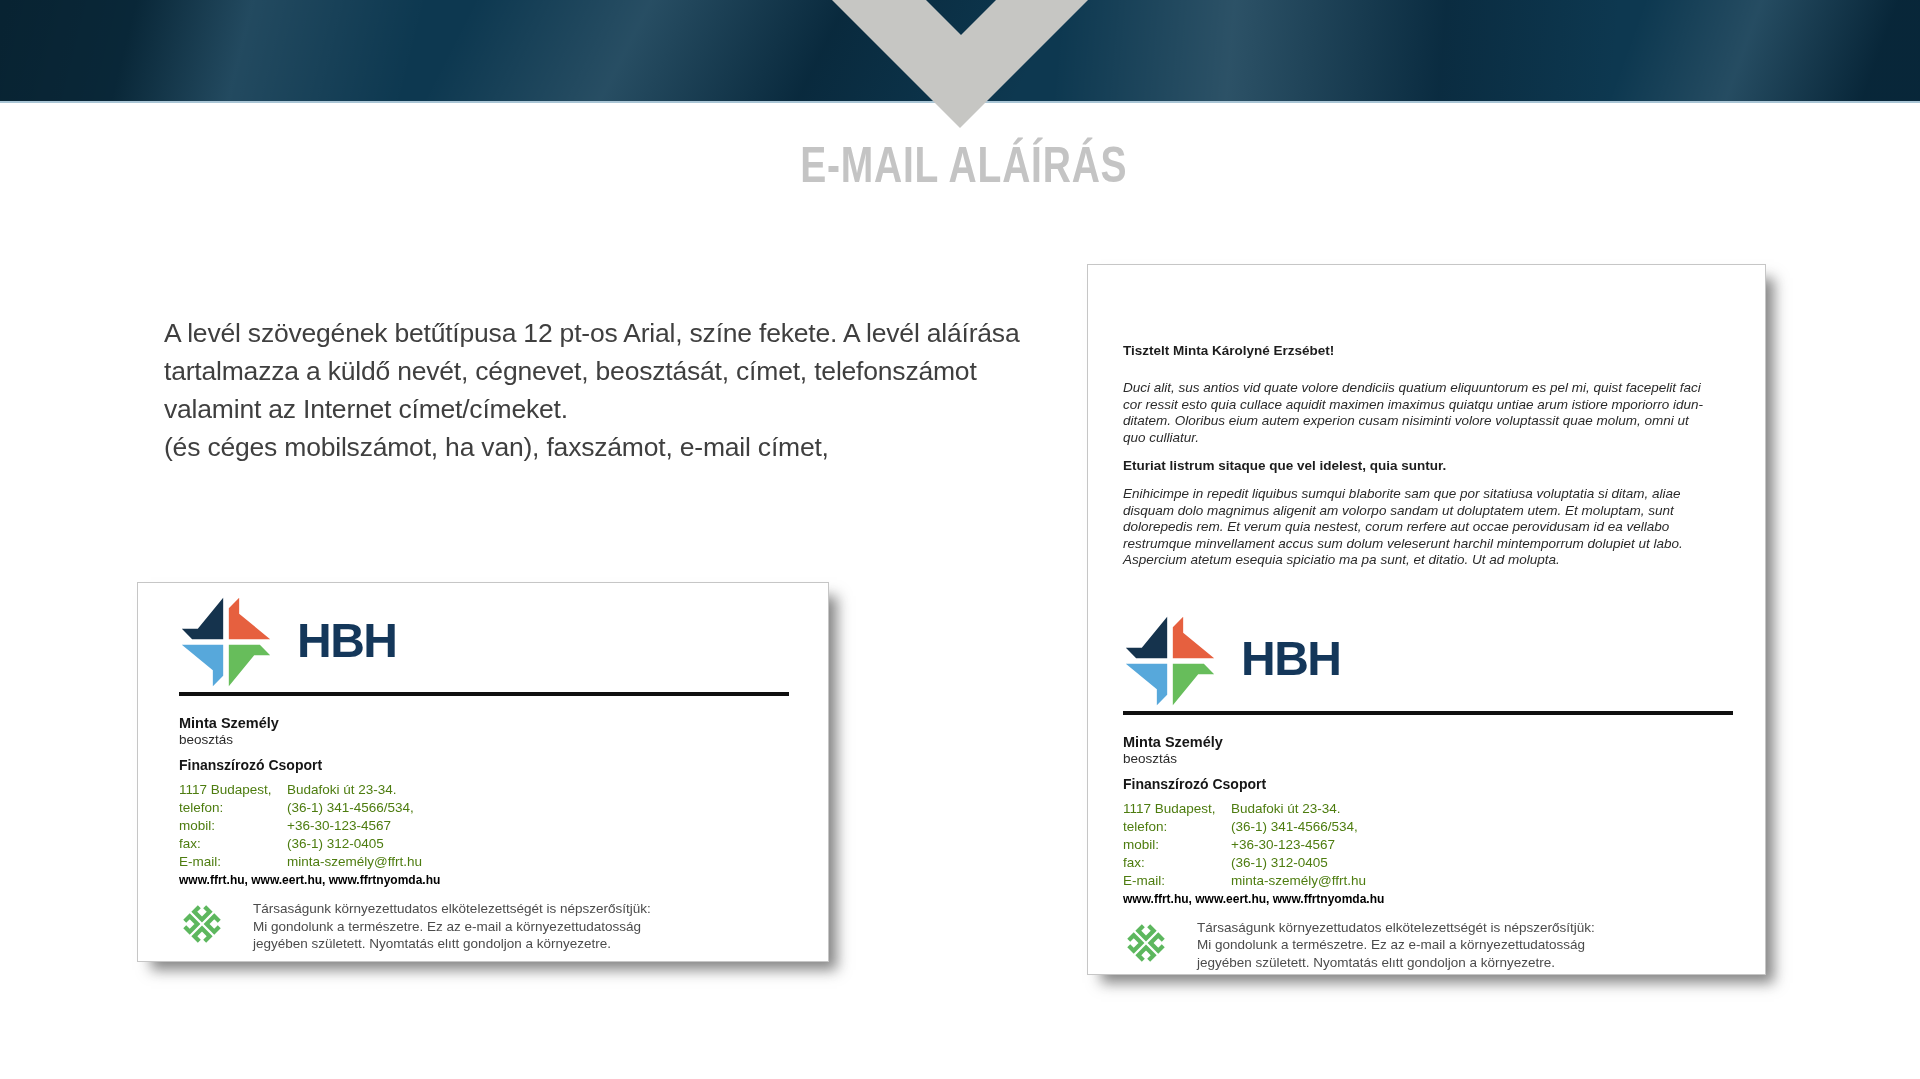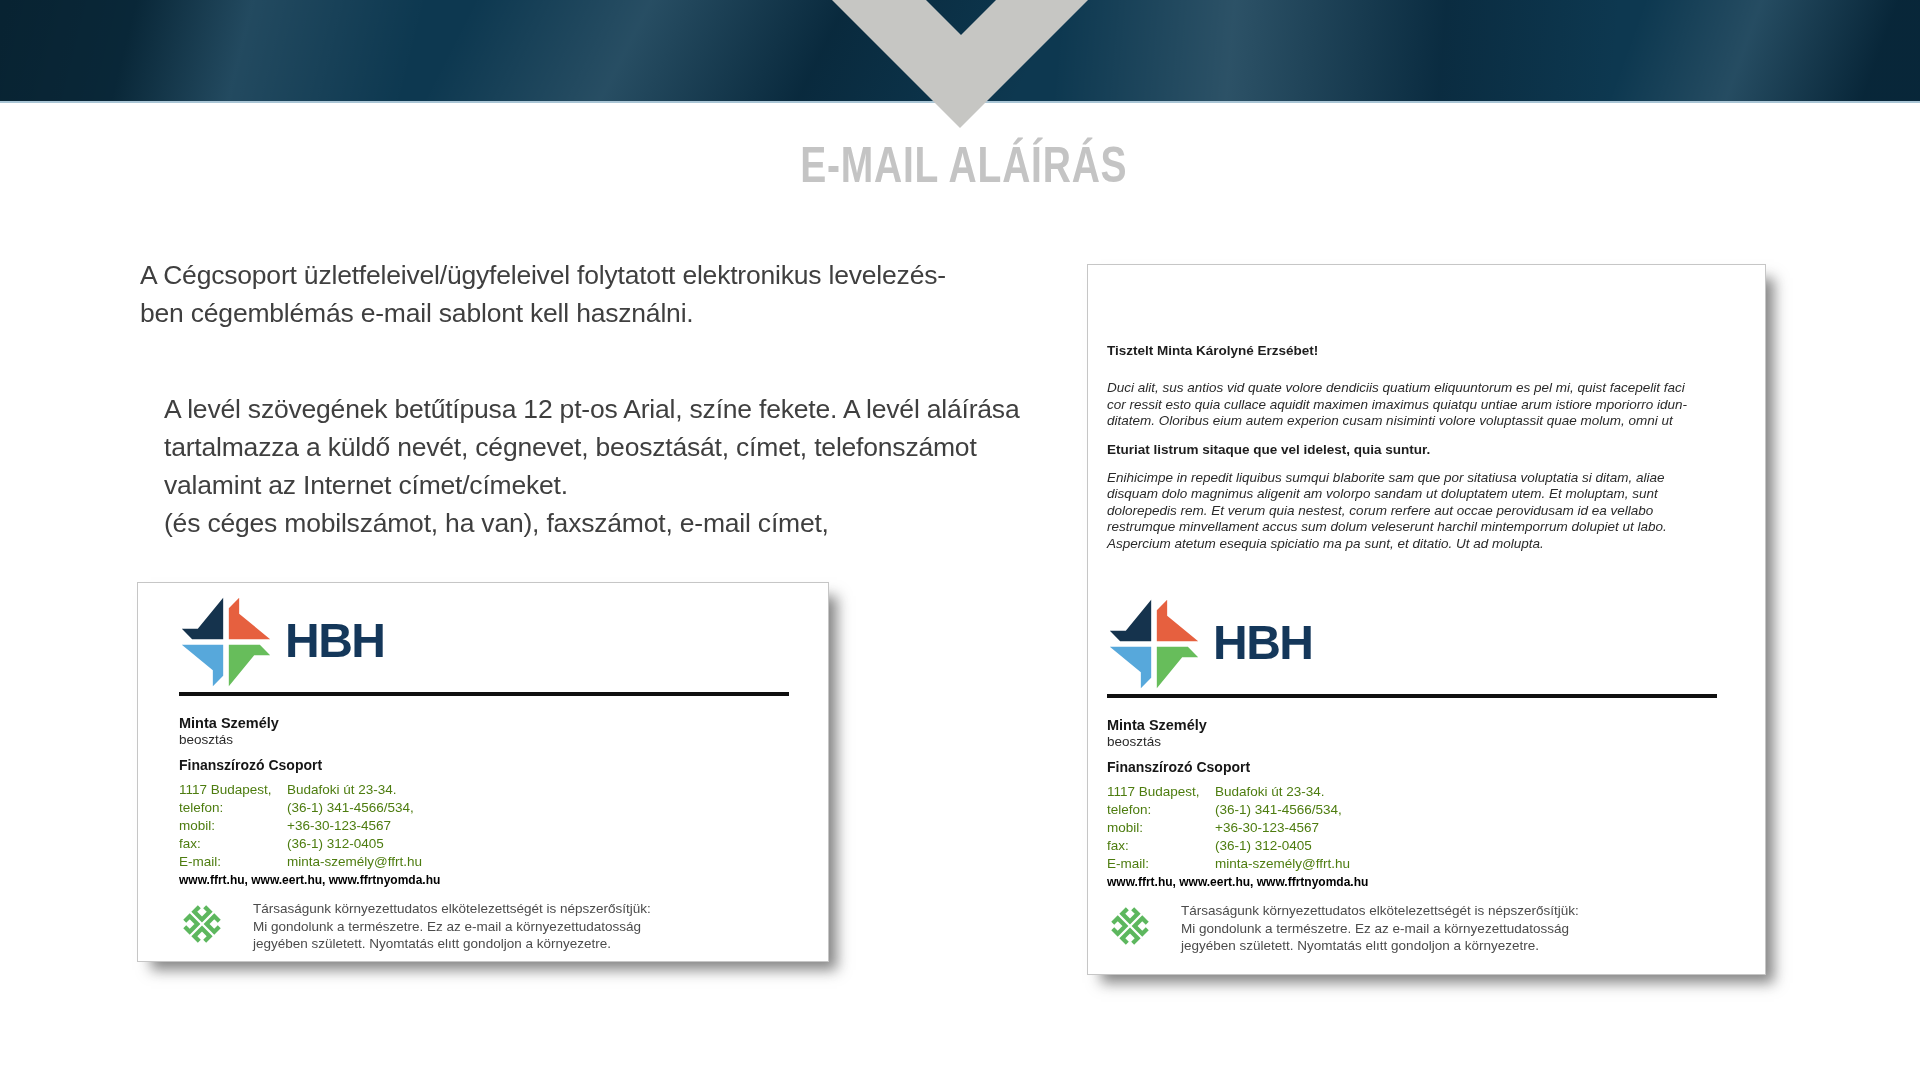--- a/index.html
+++ b/index.html
@@ -25,32 +25,32 @@
 
   
   .intro{position:absolute;left:140px;top:256px;width:900px;color:#3f3f3f;
          font-size:26.5px;line-height:38px;letter-spacing:-0.2px;}
   .intro .p2{margin-top:58px;margin-left:24px;}
 
   
   .card{position:absolute;background:#ffffff;border:1px solid #c6c6c6;
         box-shadow:11px 11px 13px -3px rgba(35,35,35,.55);}
   .card-left{left:137px;top:582px;width:692px;height:380px;padding:0 41px;box-sizing:border-box;}
-  .card-right{left:1087px;top:264px;width:679px;height:711px;padding:0 19px;box-sizing:border-box;}
+  .card-right{left:1087px;top:264px;width:679px;height:711px;padding:0 35px;box-sizing:border-box;}
 
   
   .email-greeting{margin-top:78px;font-size:13.5px;font-weight:bold;color:#1d1d1d;}
   .email-p{margin-top:22px;font-size:13.5px;line-height:16.5px;color:#2a2a2a;font-style:italic;}
   .email-subject{margin-top:12px;font-size:13.5px;font-weight:bold;color:#1d1d1d;}
   .email-p.second{margin-top:13px;}
 
   
   .sig-logo{display:flex;align-items:center;margin-top:12px;}
   .card-right .sig-logo{margin-top:45px;}
-  .sig-logo-text{font-size:48px;font-weight:bold;color:#14375a;letter-spacing:-1.5px;margin-left:12px;margin-top:-4px;}
+  .sig-logo-text{font-size:48px;font-weight:bold;color:#14375a;letter-spacing:-1.5px;margin-left:24px;margin-top:-4px;}
   .sig-rule{height:4px;background:#101010;margin-top:3px;width:610px;}
   .sig-name{margin-top:19px;font-size:14.5px;font-weight:bold;color:#161616;}
   .sig-pos{font-size:13.5px;color:#2a2a2a;margin-top:1px;}
   .sig-company{margin-top:10px;font-size:14px;font-weight:bold;color:#161616;}
   .sig-rows{margin-top:8px;font-size:13.5px;line-height:18px;color:#4d7c0f;}
   .sig-row{display:flex;}
   .sig-row .lbl{width:108px;flex:none;}
   .sig-web{margin-top:2px;font-size:12px;font-weight:bold;color:#000000;}
   .sig-eco{margin-top:13px;display:flex;align-items:flex-start;}
   .sig-eco-text{margin-left:28px;font-size:13.5px;line-height:17.5px;color:#4b4b4b;}
@@ -65,24 +65,20 @@
   </div>
   <svg class="chevron" width="280" height="135" viewBox="0 0 280 135">
     <polygon points="12,0 140,128 268,0 176,0 141,35 106,0" fill="#c6c6c3"></polygon>
   </svg>
 
   <div class="title-wrap">
     <span class="title">E-MAIL ALÁÍRÁS</span>
   </div>
 
   <div class="intro">
-    <div class="p1">
-      <div>A Cégcsoport üzletfeleivel/ügyfeleivel folytatott elektronikus levelezés-</div>
-      <div>ben cégemblémás e-mail sablont kell használni.</div>
-    </div>
     <div class="p2">
       <div>A levél szövegének betűtípusa 12 pt-os Arial, színe fekete. A levél aláírása</div>
       <div>tartalmazza a küldő nevét, cégnevet, beosztását, címet, telefonszámot</div>
       <div>valamint az Internet címet/címeket.</div>
       <div>(és céges mobilszámot, ha van), faxszámot, e-mail címet,</div>
     </div>
   </div>
 
   <div class="card card-left">
 
@@ -145,20 +141,21 @@
   </div>
 
   <div class="card card-right">
 
     <div class="email-greeting">Tisztelt Minta Károlyné Erzsébet!</div>
 
     <div class="email-p">
       <div>Duci alit, sus antios vid quate volore dendiciis quatium eliquuntorum es pel mi, quist facepelit faci</div>
       <div>cor ressit esto quia cullace aquidit maximen imaximus quiatqu untiae arum istiore mporiorro idun-</div>
       <div>ditatem. Oloribus eium autem experion cusam nisiminti volore voluptassit quae molum, omni ut</div>
+      <div>quo culliatur.</div>
     </div>
 
     <div class="email-subject">Eturiat listrum sitaque que vel idelest, quia suntur.</div>
 
     <div class="email-p second">
       <div>Enihicimpe in repedit liquibus sumqui blaborite sam que por sitatiusa voluptatia si ditam, aliae</div>
       <div>disquam dolo magnimus aligenit am volorpo sandam ut doluptatem utem. Et moluptam, sunt</div>
       <div>dolorepedis rem. Et verum quia nestest, corum rerfere aut occae perovidusam id ea vellabo</div>
       <div>restrumque minvellament accus sum dolum veleserunt harchil mintemporrum dolupiet ut labo.</div>
       <div>Aspercium atetum esequia spiciatio ma pa sunt, et ditatio. Ut ad molupta.</div>

